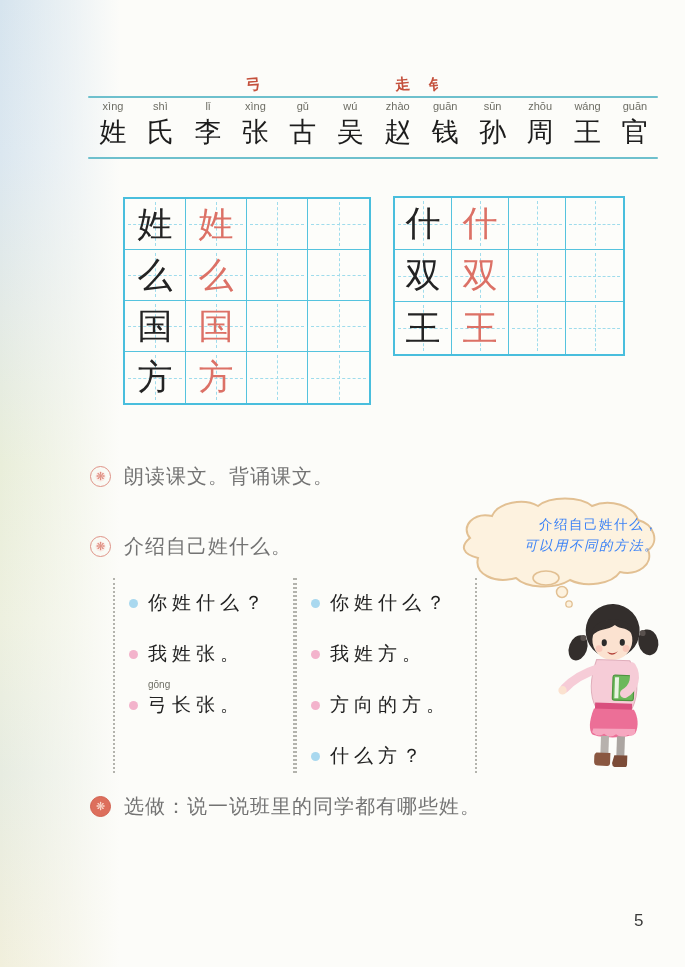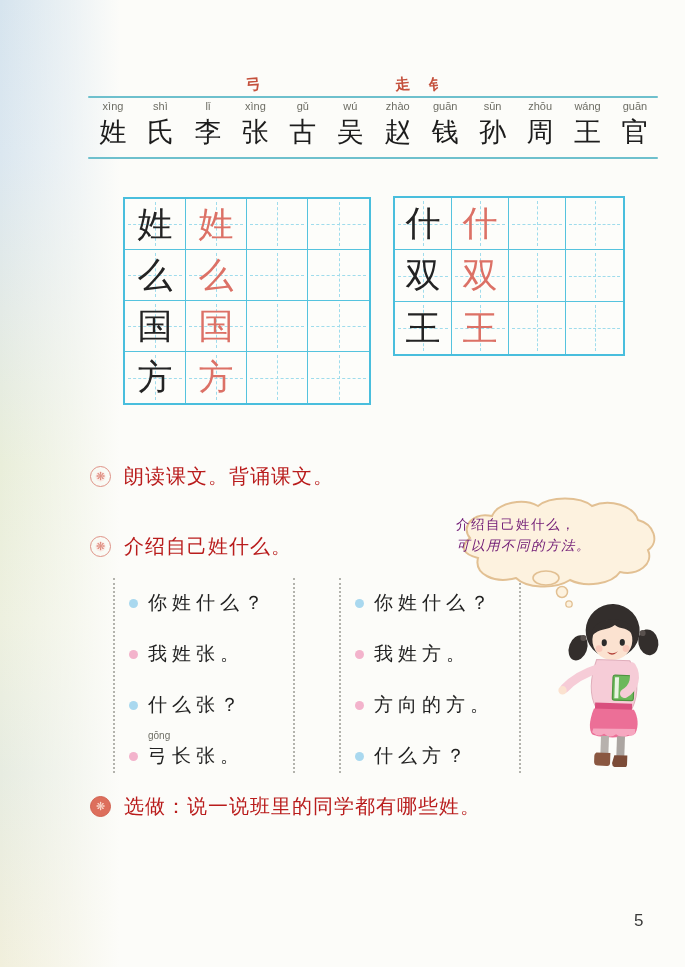--- a/index.html
+++ b/index.html
@@ -50,54 +50,54 @@
   .cell::after{content:"";position:absolute;top:3px;bottom:3px;left:50%;border-left:1px dashed #9fdcec;}
   .glyph{position:relative;z-index:1;font-size:35px;line-height:1;}
   .glyph.black{color:#232323;}
   .glyph.red{color:#dc7166;}
 
   
   .exercise{position:absolute;display:flex;align-items:center;gap:13px;}
   #ex1{top:463px;left:90px;}
   #ex2{top:533px;left:90px;}
   #ex3{top:793px;left:90px;}
-  .extext{font-size:20px;letter-spacing:1px;color:#b91c1c;white-space:nowrap;}
+  .extext{font-size:20px;letter-spacing:1px;color:#737373;white-space:nowrap;}
   .seal{
     width:19px;height:19px;border-radius:50%;flex:0 0 19px;
     display:flex;align-items:center;justify-content:center;font-size:11px;line-height:1;
   }
   .seal.outline{
     border:1.2px solid #df9387;color:#dd8a7c;
     background:radial-gradient(circle,#fbe9e4 0%,#fbe9e4 35%,rgba(251,233,228,0) 40%);
   }
   .seal.filled{border:1px solid #d2614f;background:#dd6f5c;color:#f9dccf;}
 
   
-  .dialogues{position:absolute;top:578px;left:113px;display:flex;gap:44px;}
+  .dialogues{position:absolute;top:578px;left:113px;display:flex;}
   .dcol{
     border-left:2px dotted #b3b3ad;border-right:2px dotted #b3b3ad;
     padding:12px 12px 4px 14px;min-width:152px;
   }
   .dline{position:relative;display:flex;align-items:center;gap:10px;height:26px;margin-bottom:25px;}
   .dline:last-child{margin-bottom:0;}
   .dot{width:9px;height:9px;border-radius:50%;flex:0 0 9px;}
   .dot.q{background:#a9d8ef;}
   .dot.a{background:#f3b3cc;}
   .dtext{font-size:19px;letter-spacing:5px;color:#222;white-space:nowrap;}
   .rubytop{
     position:absolute;top:-13px;left:19px;font-size:10px;color:#6d6d64;
     font-family:"Liberation Sans","DejaVu Sans",sans-serif;letter-spacing:0;text-align:center;
   }
 
   
   .bubble{position:absolute;top:496px;left:452px;width:215px;height:118px;}
   .bubble svg{position:absolute;inset:0;}
   .bline{
-    position:absolute;left:4px;right:8px;text-align:left;
-    font-size:13.5px;letter-spacing:1.5px;color:#701a75;white-space:nowrap;
+    position:absolute;left:4px;right:8px;text-align:right;
+    font-size:13.5px;letter-spacing:1.5px;color:#3b82f6;white-space:nowrap;
   }
   #bline1{top:20px;}
   #bline2{top:41px;font-style:italic;}
 
   
   .girl{position:absolute;top:599px;left:551px;width:122px;height:168px;}
 
   .pageno{
     position:absolute;top:911px;left:634px;font-size:17px;color:#3a3a3a;
     font-family:"Liberation Sans","DejaVu Sans",sans-serif;
@@ -241,24 +241,20 @@
 
   <div class="dialogues" id="dialogues">
       <div class="dcol">
         <div class="dline">
           <span class="dot q"></span>
           <span class="dtext">你姓什么？</span>
         </div>
         <div class="dline">
           <span class="dot a"></span>
           <span class="dtext">我姓张。</span>
-        </div>
-        <div class="dline">
-          <span class="dot q"></span>
-          <span class="dtext">什么张？</span>
         </div>
         <div class="dline">
           <span class="dot a"></span>
           <span class="dtext">弓长张。</span>
           <span class="rubytop">gōng</span>
         </div>
       </div>
       <div class="dcol">
         <div class="dline">
           <span class="dot q"></span>

